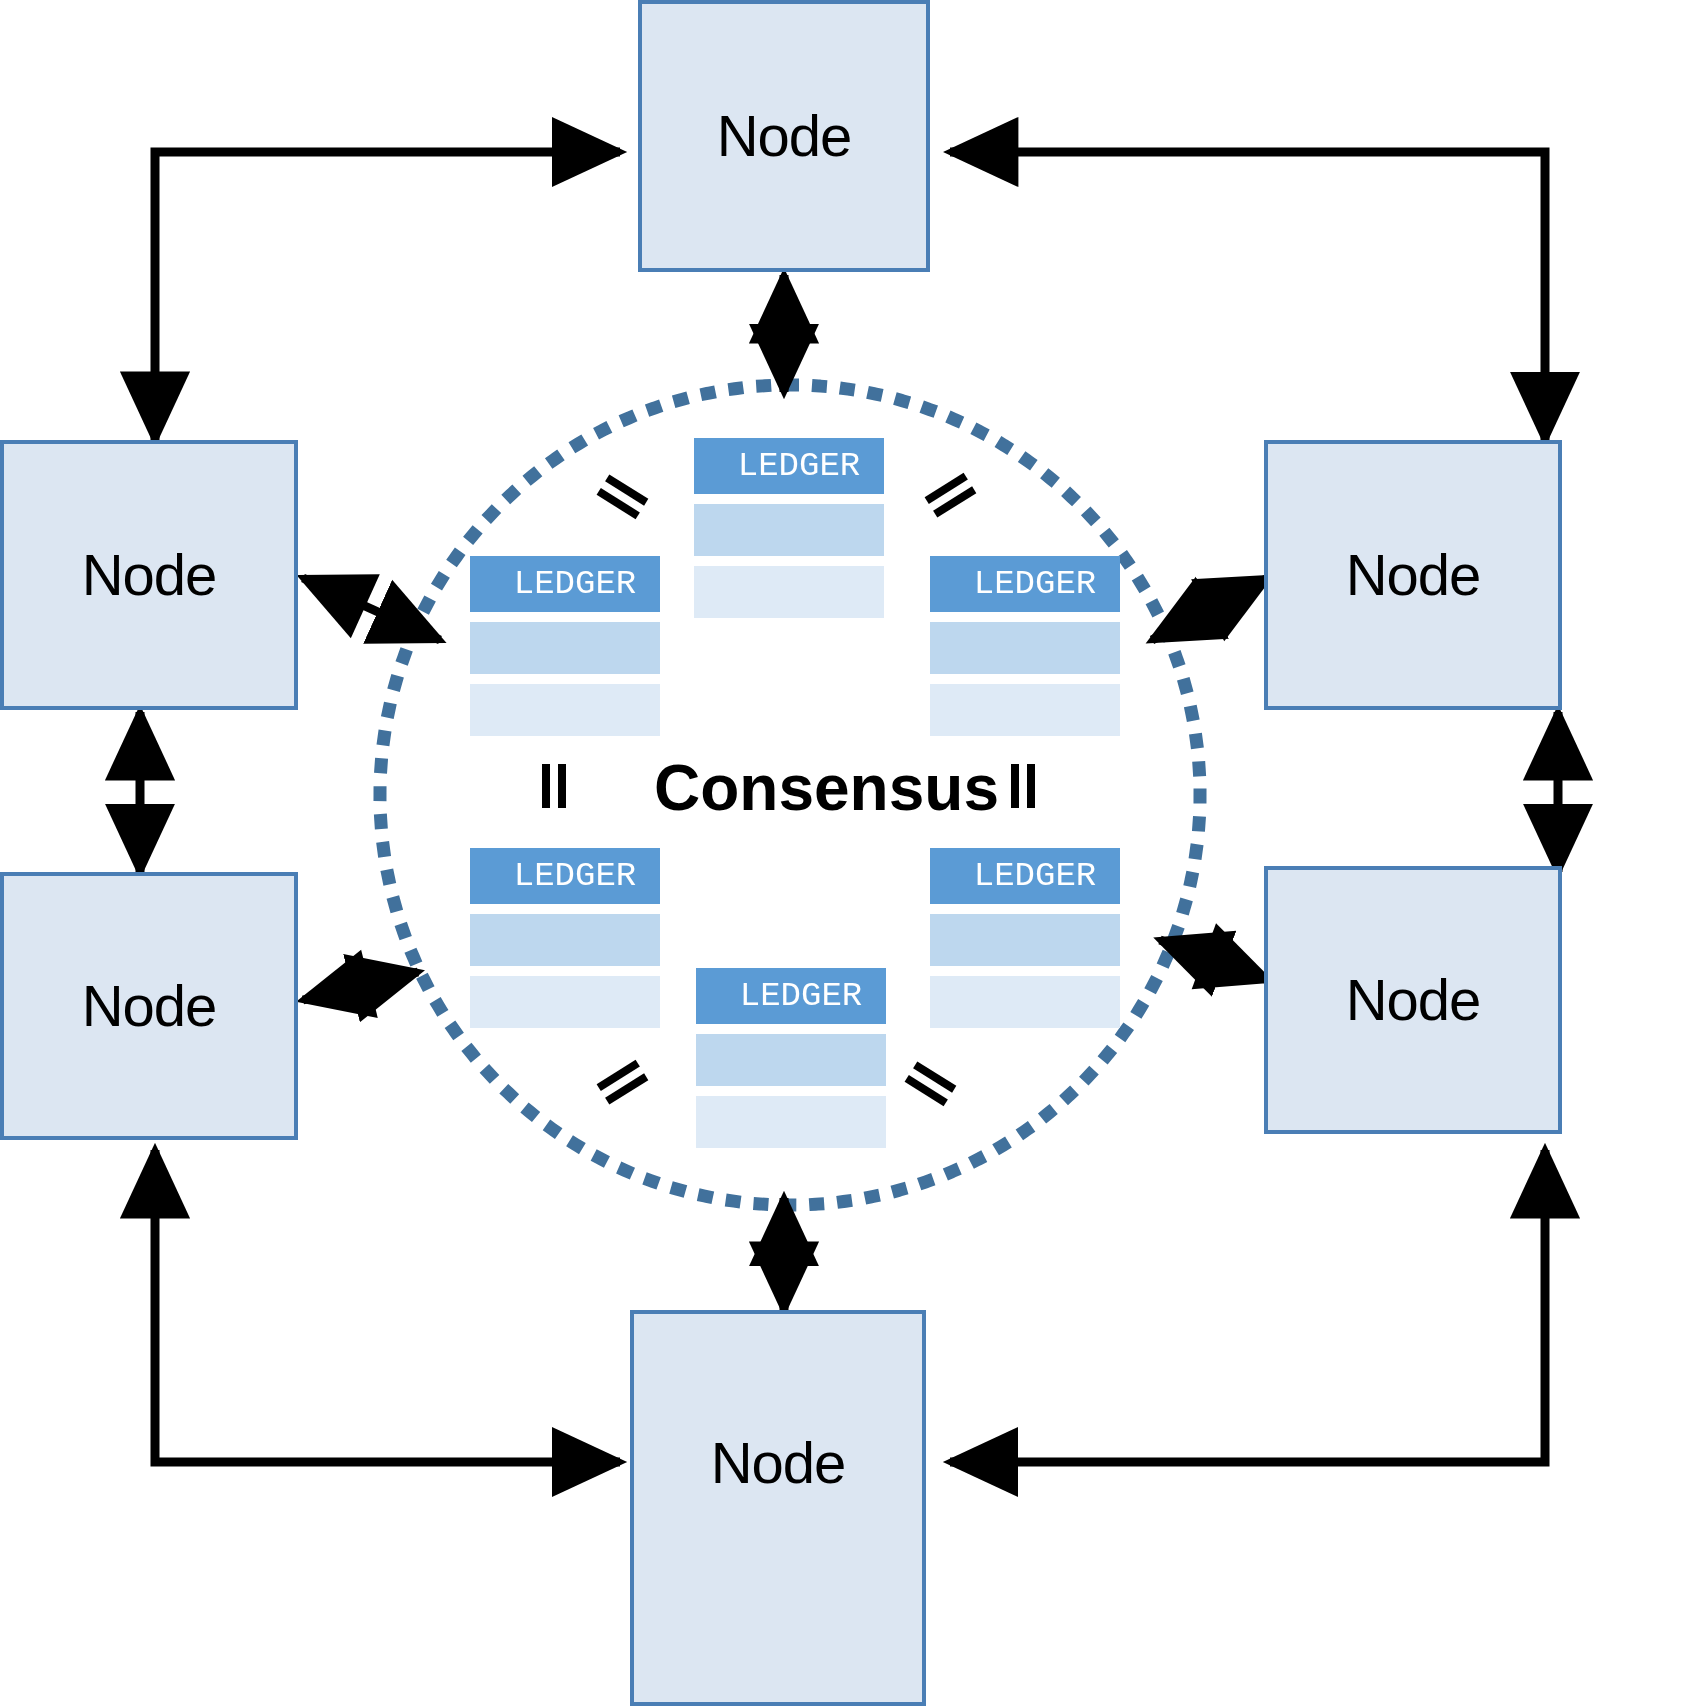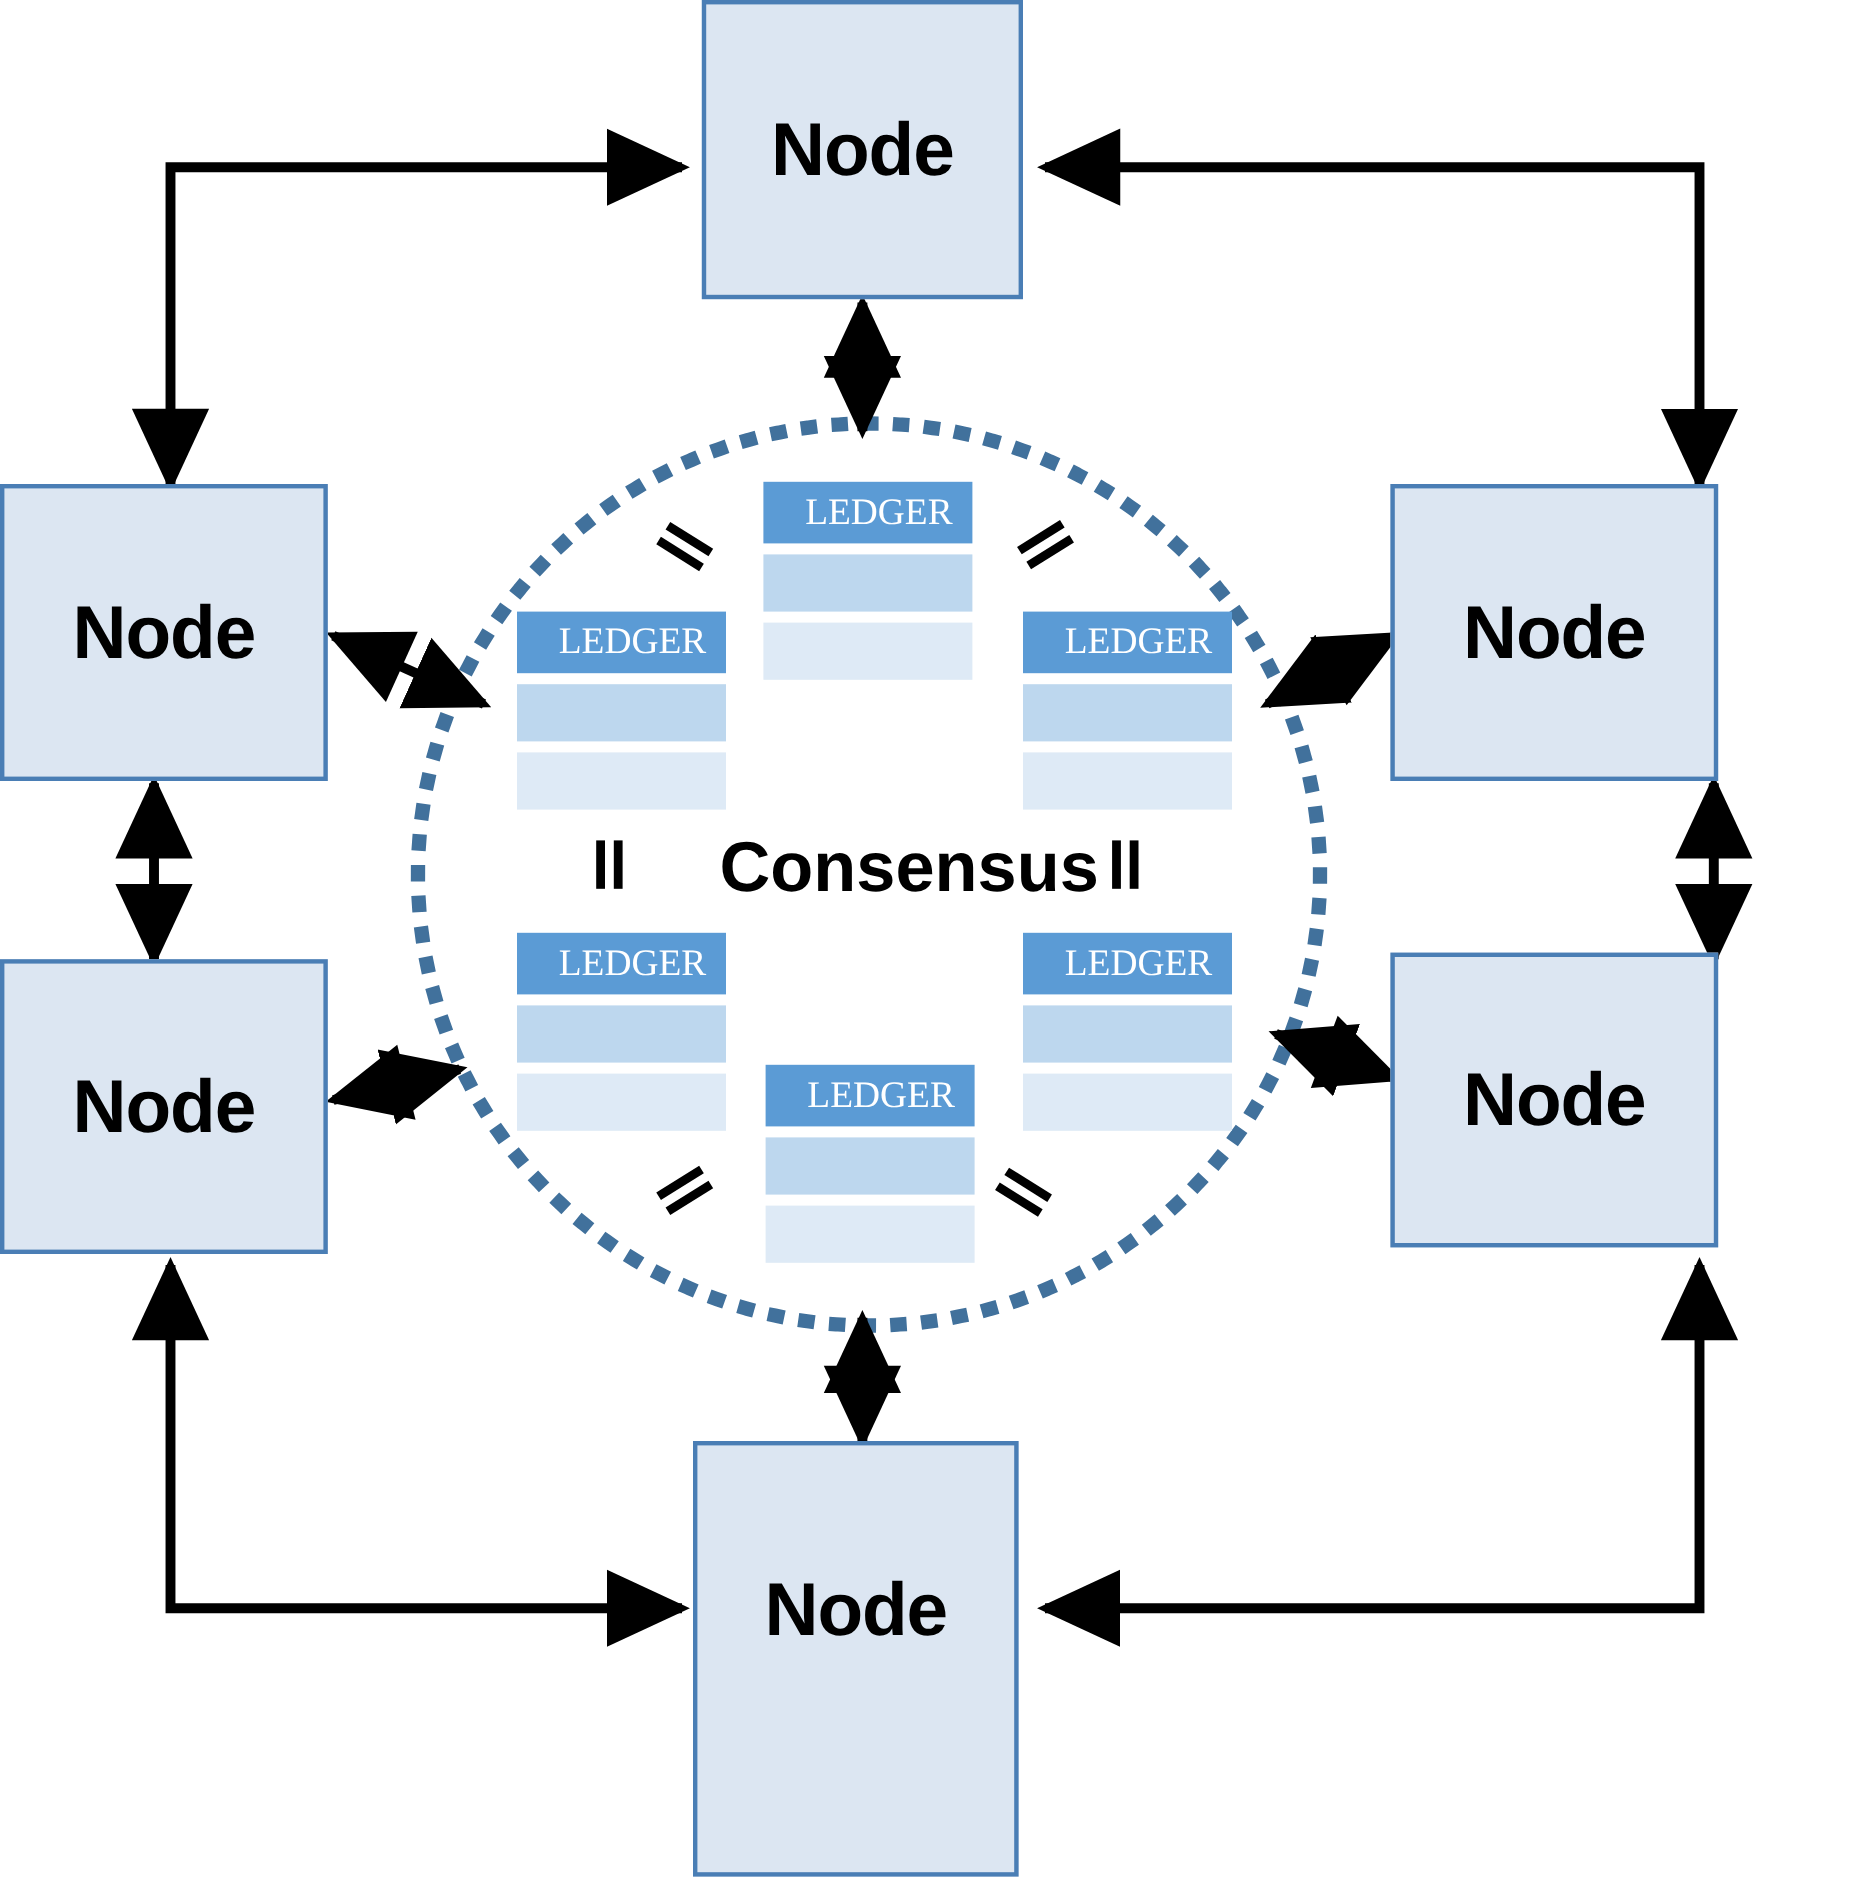--- a/index.html
+++ b/index.html
@@ -31,35 +31,35 @@
     position: absolute;
     background: #dce6f2;
     border: 4px solid #4a7eb5;
     box-sizing: border-box;
     display: flex;
     align-items: center;
     justify-content: center;
   }
   .node-label {
     font-family: "Liberation Sans", sans-serif;
-    font-weight: bold;
-    font-size: 68px;
+    font-weight: normal;
+    font-size: 58px;
     color: #000000;
     letter-spacing: -1px;
     line-height: 1;
   }
   
   .ledger {
     position: absolute;
     width: 190px;
   }
   .ledger-head {
     background: #5b9bd5;
     color: #ffffff;
-    font-family: Liberation Serif, serif;
+    font-family: Liberation Mono, monospace;
     font-size: 34px;
     font-weight: normal;
     text-align: center;
     line-height: 56px;
     height: 56px;
     letter-spacing: 0px;
     padding-left: 20px;
   }
   .ledger-row {
     height: 52px;

